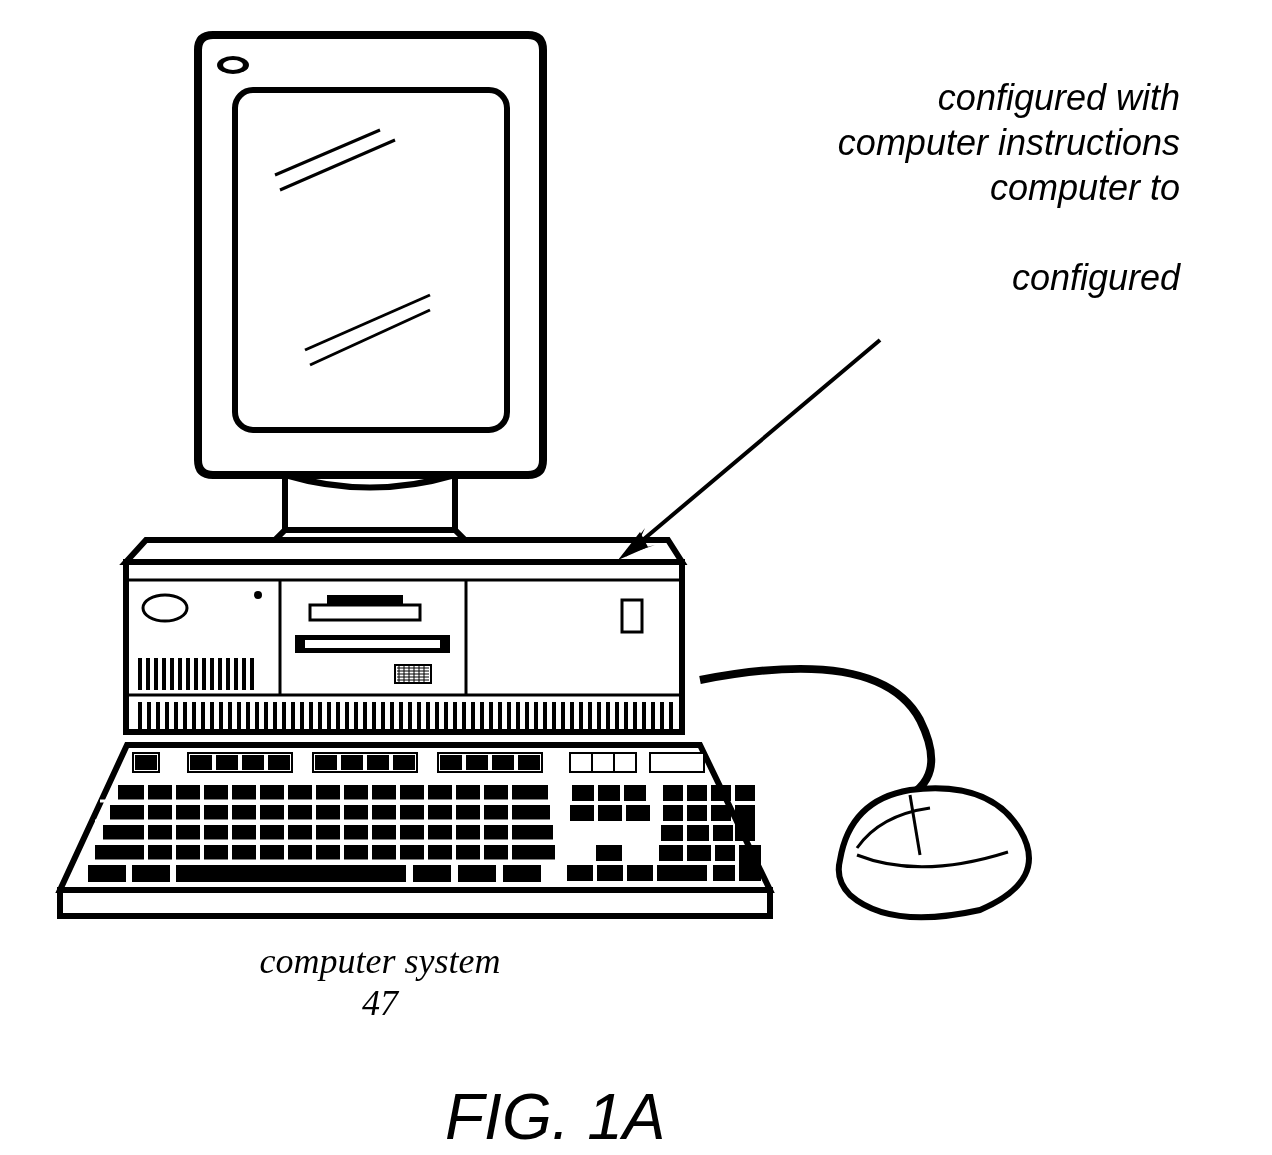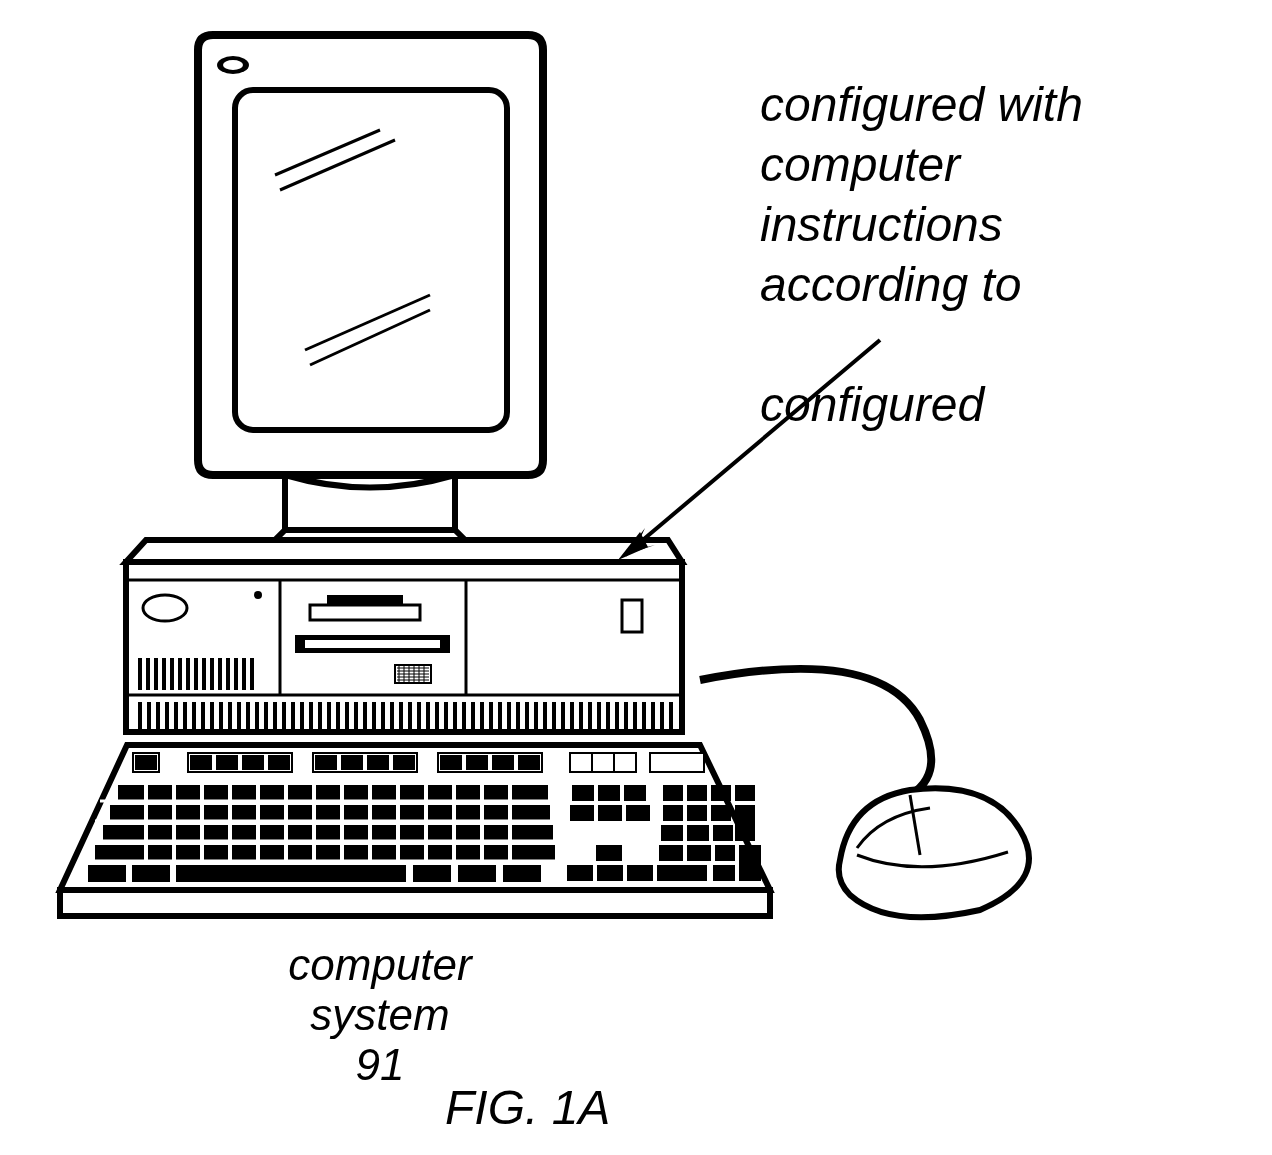--- a/index.html
+++ b/index.html
@@ -7,39 +7,40 @@
       padding: 0;
       background: white;
       font-family: Arial, Helvetica, sans-serif;
       width: 1272px;
       height: 1155px;
       position: relative;
     }
     .annotation-text {
       position: absolute;
       font-style: italic;
-      font-size: 48px;
-      text-align: left;
+      font-size: 36px;
+      text-align: right;
       line-height: 1.25;
     }
     .computer-label {
       position: absolute;
       left: 230px;
       top: 940px;
       font-style: italic;
-      font-size: 44px;
+      font-size: 36px;
       text-align: center;
       width: 300px;
+      font-family: Liberation Serif, serif;
     }
     .figure-label {
       position: absolute;
       left: 445px;
       top: 1080px;
       font-style: italic;
-      font-size: 48px;
+      font-size: 64px;
       font-weight: normal;
     }
     svg.drawing {
       position: absolute;
       left: 0;
       top: 0;
     }
   </style>
 </head>
 <body>
@@ -304,23 +305,23 @@
   <g>
     <line x1="880" y1="340" x2="625" y2="555" stroke="black" stroke-width="4"></line>
     <polygon points="625,555 645,528 635,550 655,545" fill="black"></polygon>
     <polygon points="618,560 648,547 640,532" fill="black"></polygon>
   </g>
 </svg>
 
 <div class="annotation-text" style="left:760px; top:75px; width:420px;">
   <span>configured with</span><br>
   <span>computer instructions</span><br>
-  <span>according to</span><br>
+  <span>computer to</span><br>
   <br>
   <span>configured</span>
 </div>
 
 <div class="computer-label">
   <span>computer system</span><br>
-  <span>91</span>
+  <span>47</span>
 </div>
 
 <div class="figure-label">FIG. 1A</div>
 
 </body></html>

